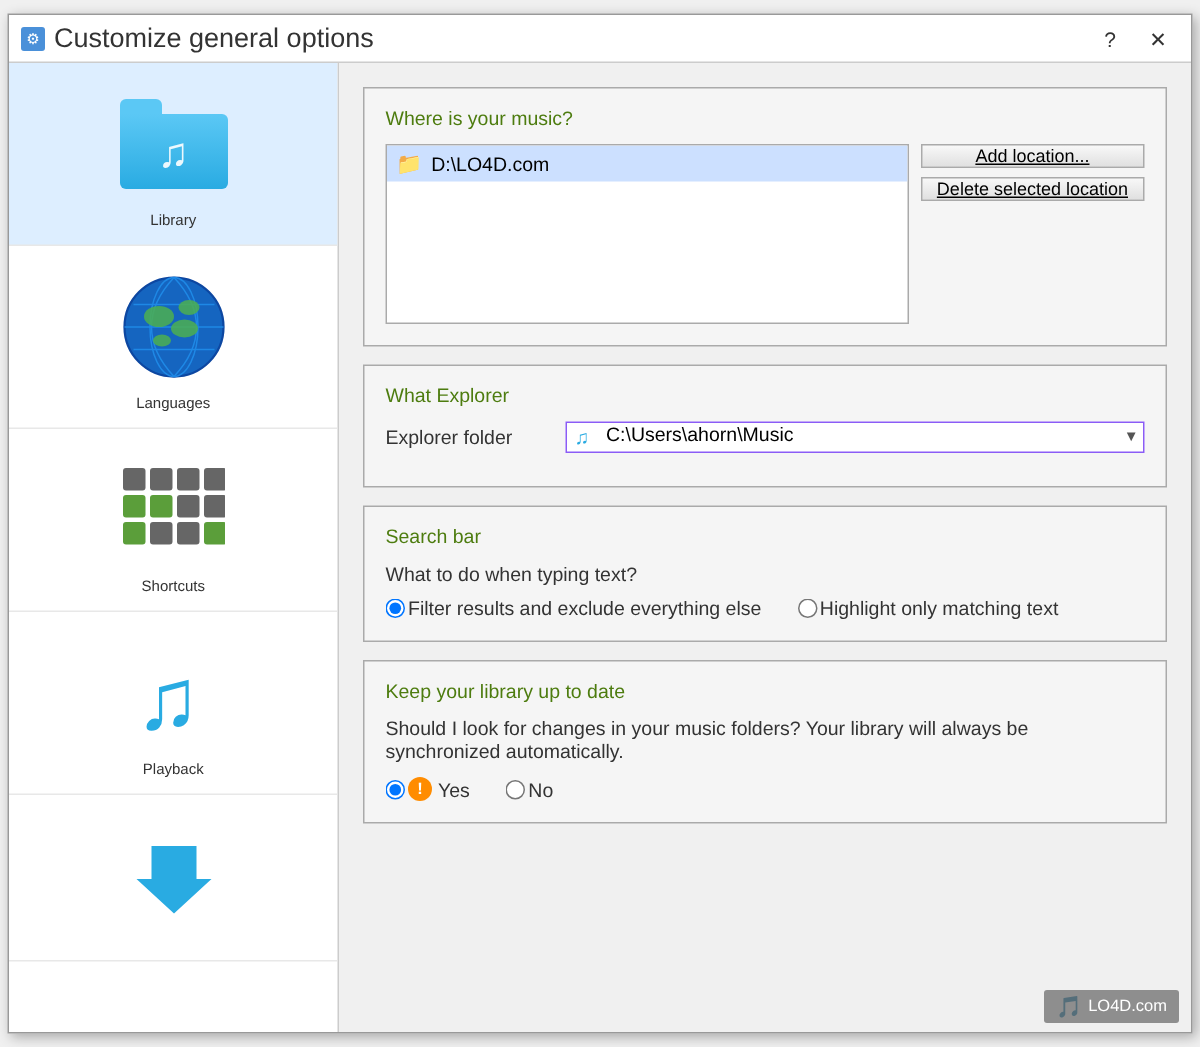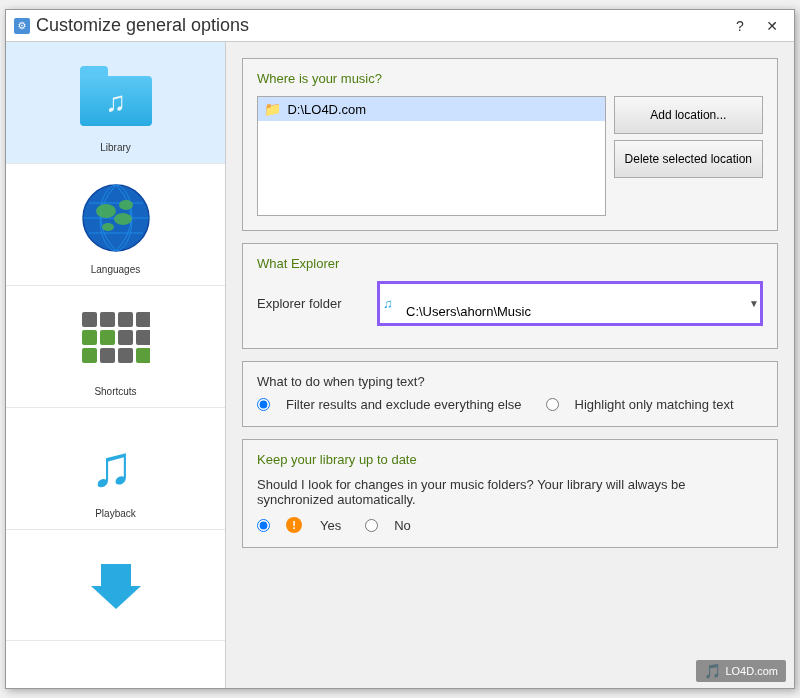--- a/index.html
+++ b/index.html
@@ -218,27 +218,28 @@
 
     .locations-buttons {
       display: flex;
       flex-direction: column;
       gap: 6px;
     }
 
     .win-button {
       background: linear-gradient(180deg, #f8f8f8 0%, #e0e0e0 100%);
       border: 1px solid #aaa;
-      padding: 11px 10px;
+      padding: 0 10px;
       font-size: 12px;
       cursor: pointer;
       white-space: nowrap;
       min-width: 120px;
       text-align: center;
       color: #000;
+      text-decoration: underline;
     }
 
     
     .field-row {
       display: flex;
       align-items: center;
       margin-bottom: 8px;
     }
 
     .field-label {
@@ -282,21 +283,21 @@
 
     .radio-row {
       display: flex;
       align-items: center;
       gap: 24px;
     }
 
     .radio-option {
       display: flex;
       align-items: center;
-      gap: 16px;
+      gap: 2px;
       cursor: pointer;
     }
 
     .radio-input {
       cursor: pointer;
     }
 
     .radio-label {
       font-size: 13px;
       color: #333;
@@ -448,30 +449,31 @@
             <button class="win-button">Delete selected location</button>
           </div>
         </div>
       </div>
 
       <div class="section">
         <div class="section-title">What Explorer</div>
         <div class="field-row">
           <span class="field-label">Explorer folder</span>
           <div class="select-wrapper">
-            <select style="width:100%; border:3px solid #8b5cf6; padding:20px 24px 4px 26px; font-size:13px; font-family:inherit;">
+            <select style="width:100%; border:1px solid #8b5cf6; padding:0 24px 4px 26px; font-size:13px; font-family:inherit;">
               <option>C:\Users\ahorn\Music</option>
             </select>
             <span style="position:absolute;left:6px;pointer-events:none;font-size:13px;color:#29abe2;">♫</span>
             <span class="select-arrow">▼</span>
           </div>
         </div>
       </div>
 
       <div class="section">
+        <div class="section-title">Search bar</div>
         <div class="italic-label">What to do when typing text?</div>
         <div class="radio-row">
           <label class="radio-option">
             <input type="radio" name="search" class="radio-input" checked="" style="">
             <span class="radio-label">Filter results and exclude everything else</span>
           </label>
           <label class="radio-option">
             <input type="radio" name="search" class="radio-input" style="">
             <span class="radio-label">Highlight only matching text</span>
           </label>

